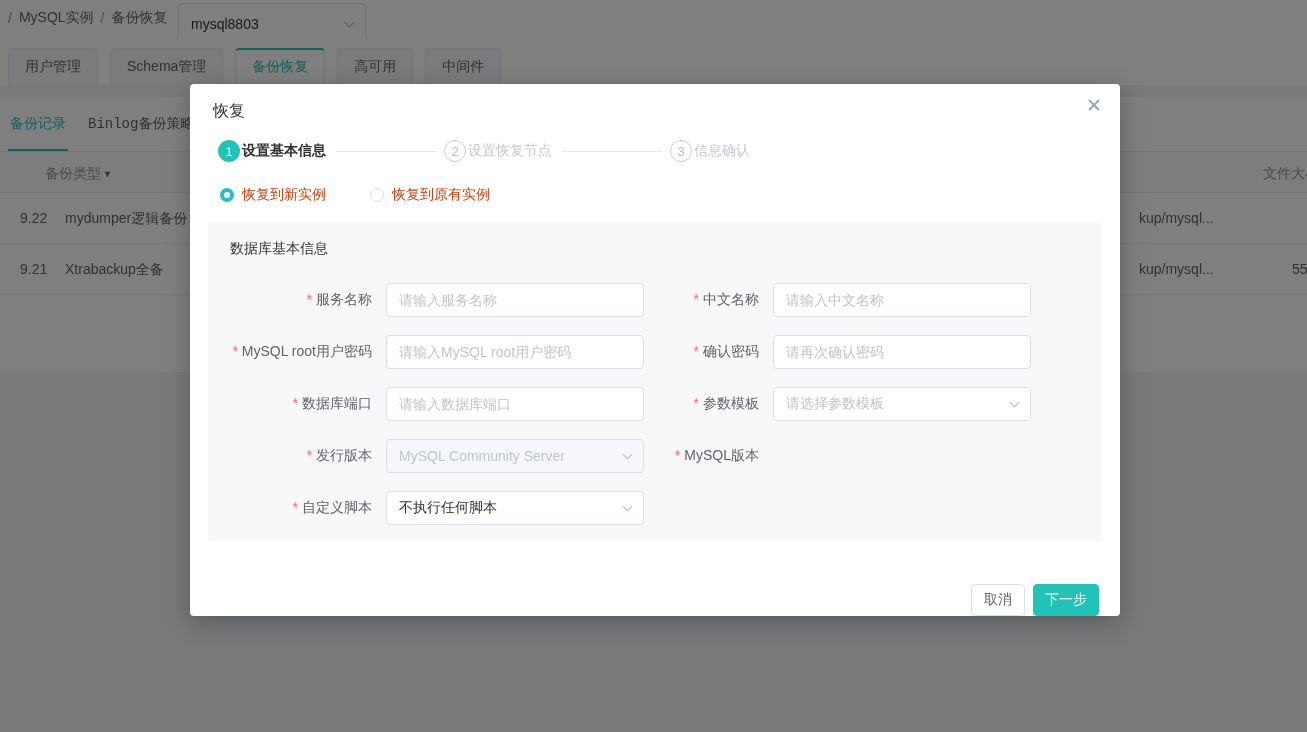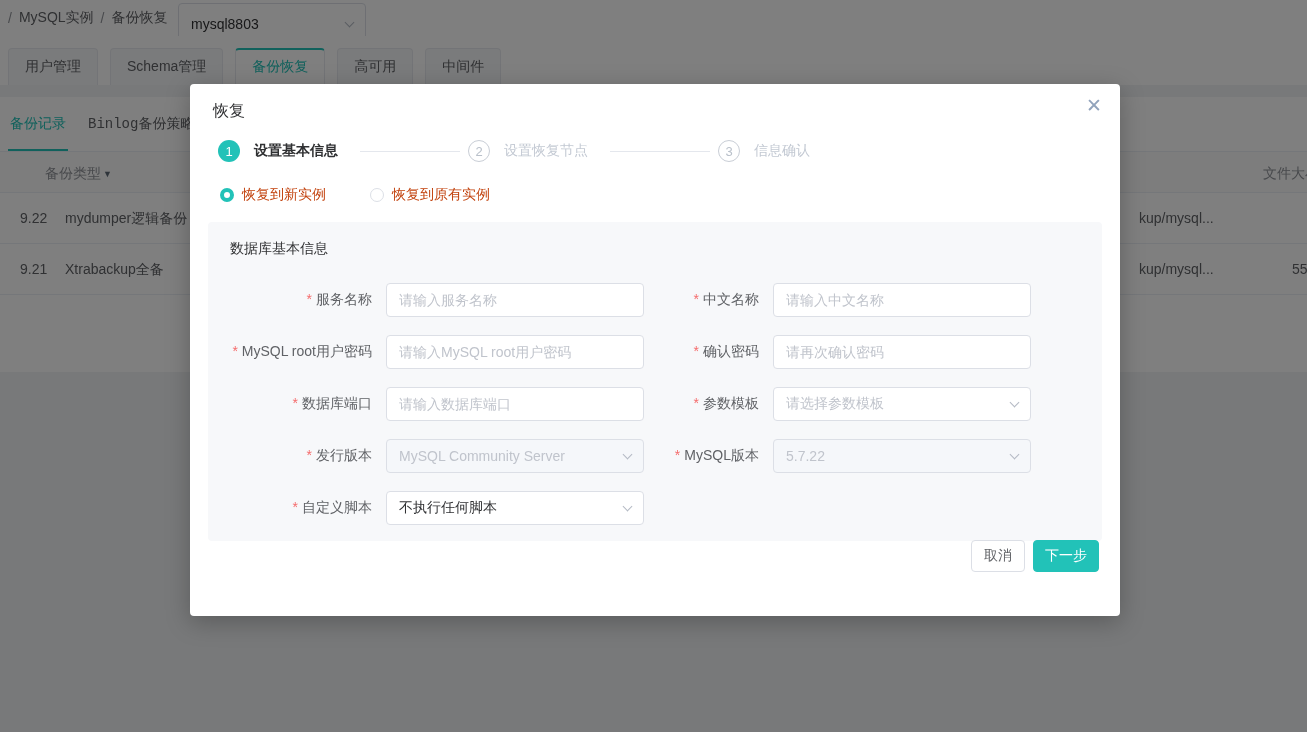--- a/index.html
+++ b/index.html
@@ -38,21 +38,21 @@
   .overlay { position:absolute; inset:0; background:rgba(0,0,0,0.5); }
   .modal { position:absolute; left:190px; top:84px; width:930px; height:532px; background:#fff; border-radius:4px; box-shadow:0 6px 24px rgba(0,0,0,0.25); }
   .modal-title { position:absolute; left:23px; top:17px; font-size:16px; color:#303133; }
   .modal-close { position:absolute; right:18px; top:12px; font-size:19px; color:#91a3bc; cursor:pointer; line-height:1; }
 
   .steps { position:absolute; left:28px; top:56px; display:flex; align-items:center; }
   .step-circle { width:22px; height:22px; border-radius:50%; display:flex; align-items:center; justify-content:center; font-size:13px; flex:0 0 auto; }
   .step.active .step-circle { background:#22c2b8; color:#fff; }
   .step.pending .step-circle { background:#fff; border:1px solid #c9ced6; color:#b9c0ca; }
   .step { display:flex; align-items:center; }
-  .step-label { margin:0 14px; font-size:14px; }
+  .step-label { margin:0 2px; font-size:14px; }
   .step.active .step-label { color:#303133; font-weight:bold; }
   .step.pending .step-label { color:#c3c9d3; }
   .step-line { width:100px; height:1px; background:#e4e7ed; margin:0 8px; }
 
   .radio-row { position:absolute; left:22px; top:102px; display:flex; align-items:center; gap:36px; }
   .radio { display:flex; align-items:center; gap:8px; cursor:pointer; color:#c2410c;padding-left:8px; }
   .radio-dot { width:14px; height:14px; border-radius:50%; background:#fff; flex:0 0 auto; }
   .radio.selected .radio-dot { border:4px solid #22c2b8; }
   .radio.unselected .radio-dot { border:1px solid #dcdfe6; }
 
@@ -65,21 +65,21 @@
   .fg.right { margin-left:12px; }
   .fg.right .fg-label { width:103px; }
   .req { color:#f56c6c; margin-right:4px; }
   .control { width:258px; height:34px; margin-left:14px; border:1px solid #dcdfe6; border-radius:4px; background:#fff; font-size:14px; flex:0 0 auto; }
   input.control { padding:0 12px; color:#303133; outline:none; font-family:inherit; }
   input.control::placeholder { color:#c0c4cc; }
   .select { display:flex; align-items:center; justify-content:space-between; padding:0 12px; cursor:pointer; color:#303133; }
   .select .ph { color:#c0c4cc; }
   .select.disabled { background:#f5f7fa; color:#c0c4cc; cursor:not-allowed; }
 
-  .modal-footer { position:absolute; top:456px; right:21px; display:flex; gap:8px; }
+  .modal-footer { position:absolute; top:500px; right:21px; display:flex; gap:8px; }
   .btn { height:32px; border-radius:4px; font-size:14px; display:flex; align-items:center; justify-content:center; cursor:pointer; }
   .btn-cancel { width:54px; background:#fff; border:1px solid #dcdfe6; color:#606266; }
   .btn-next { width:66px; background:#22c2b8; border:1px solid #22c2b8; color:#fff; }
 </style>
 </head>
 <body>
 
 <div class="screen">
 
   <div class="topbar">
@@ -202,24 +202,20 @@
       <div class="form-row">
         <div class="fg left">
           <div class="fg-label"><span class="req">*</span><span>发行版本</span></div>
           <div class="control select disabled">
             <span>MySQL Community Server</span>
             <span class="chev"></span>
           </div>
         </div>
         <div class="fg right">
           <div class="fg-label"><span class="req">*</span><span>MySQL版本</span></div>
-          <div class="control select disabled">
-            <span>5.7.22</span>
-            <span class="chev"></span>
-          </div>
         </div>
       </div>
 
       <div class="form-row">
         <div class="fg left">
           <div class="fg-label"><span class="req">*</span><span>自定义脚本</span></div>
           <div class="control select">
             <span>不执行任何脚本</span>
             <span class="chev"></span>
           </div>

